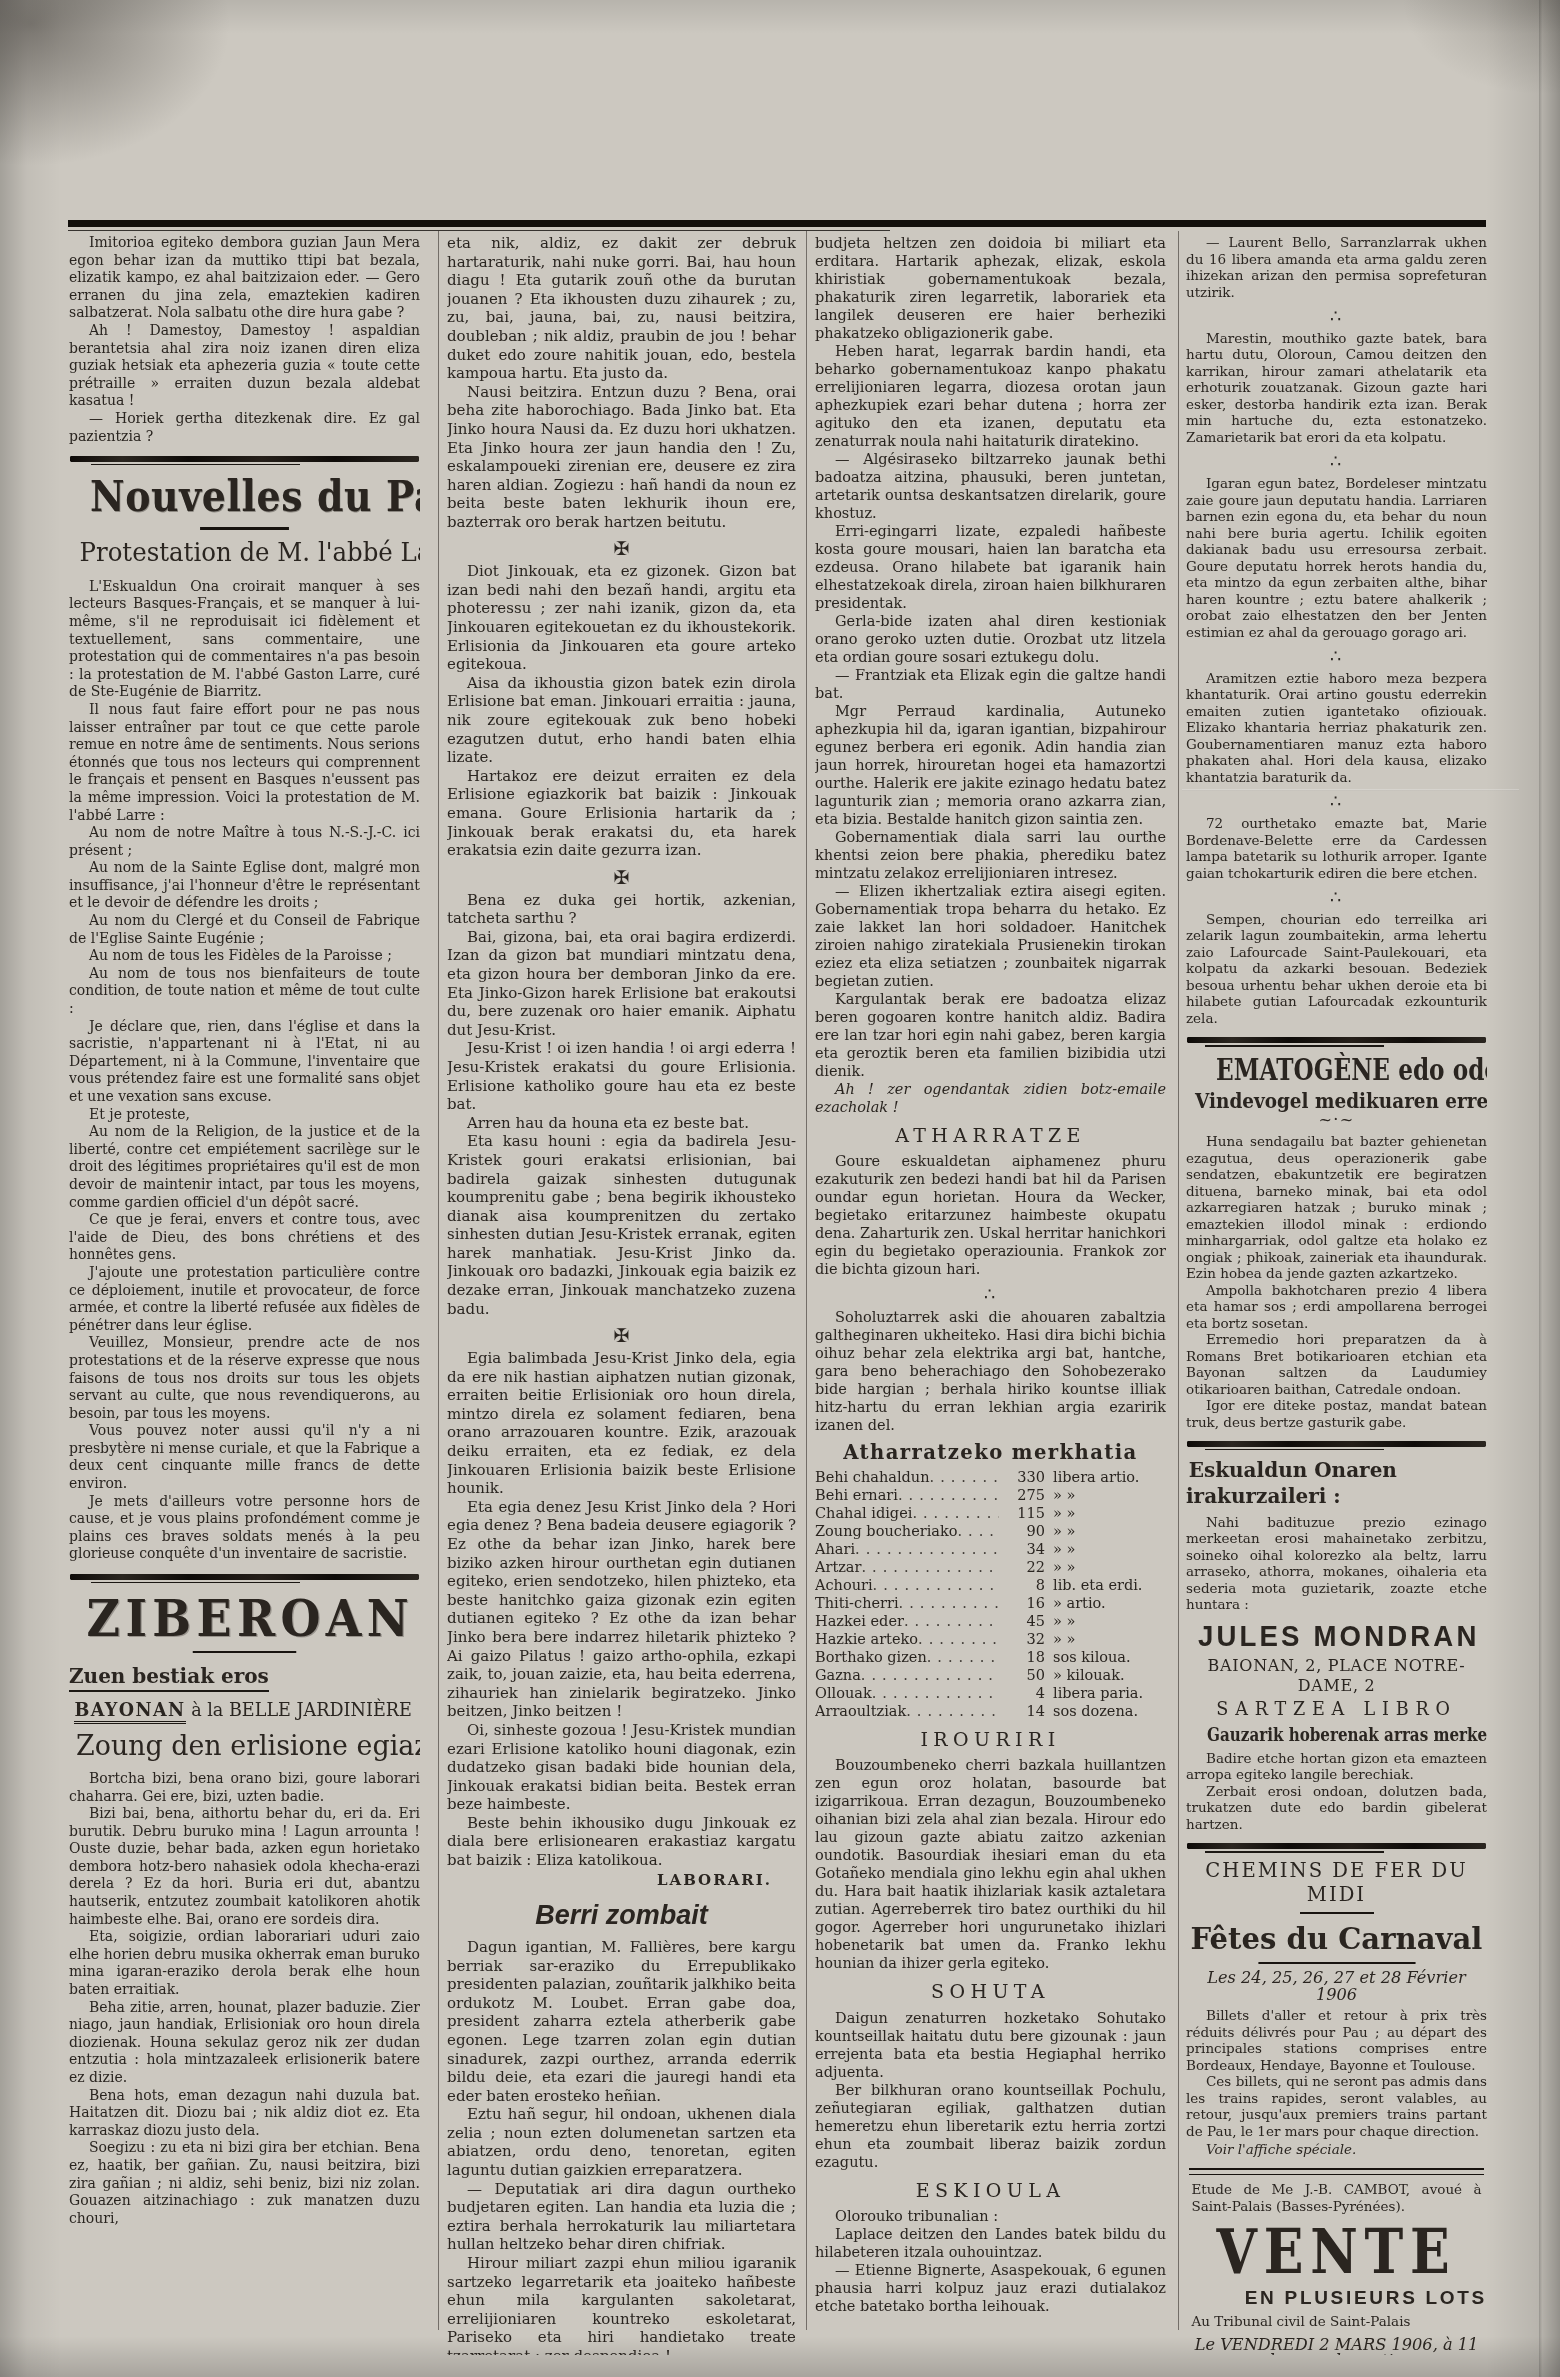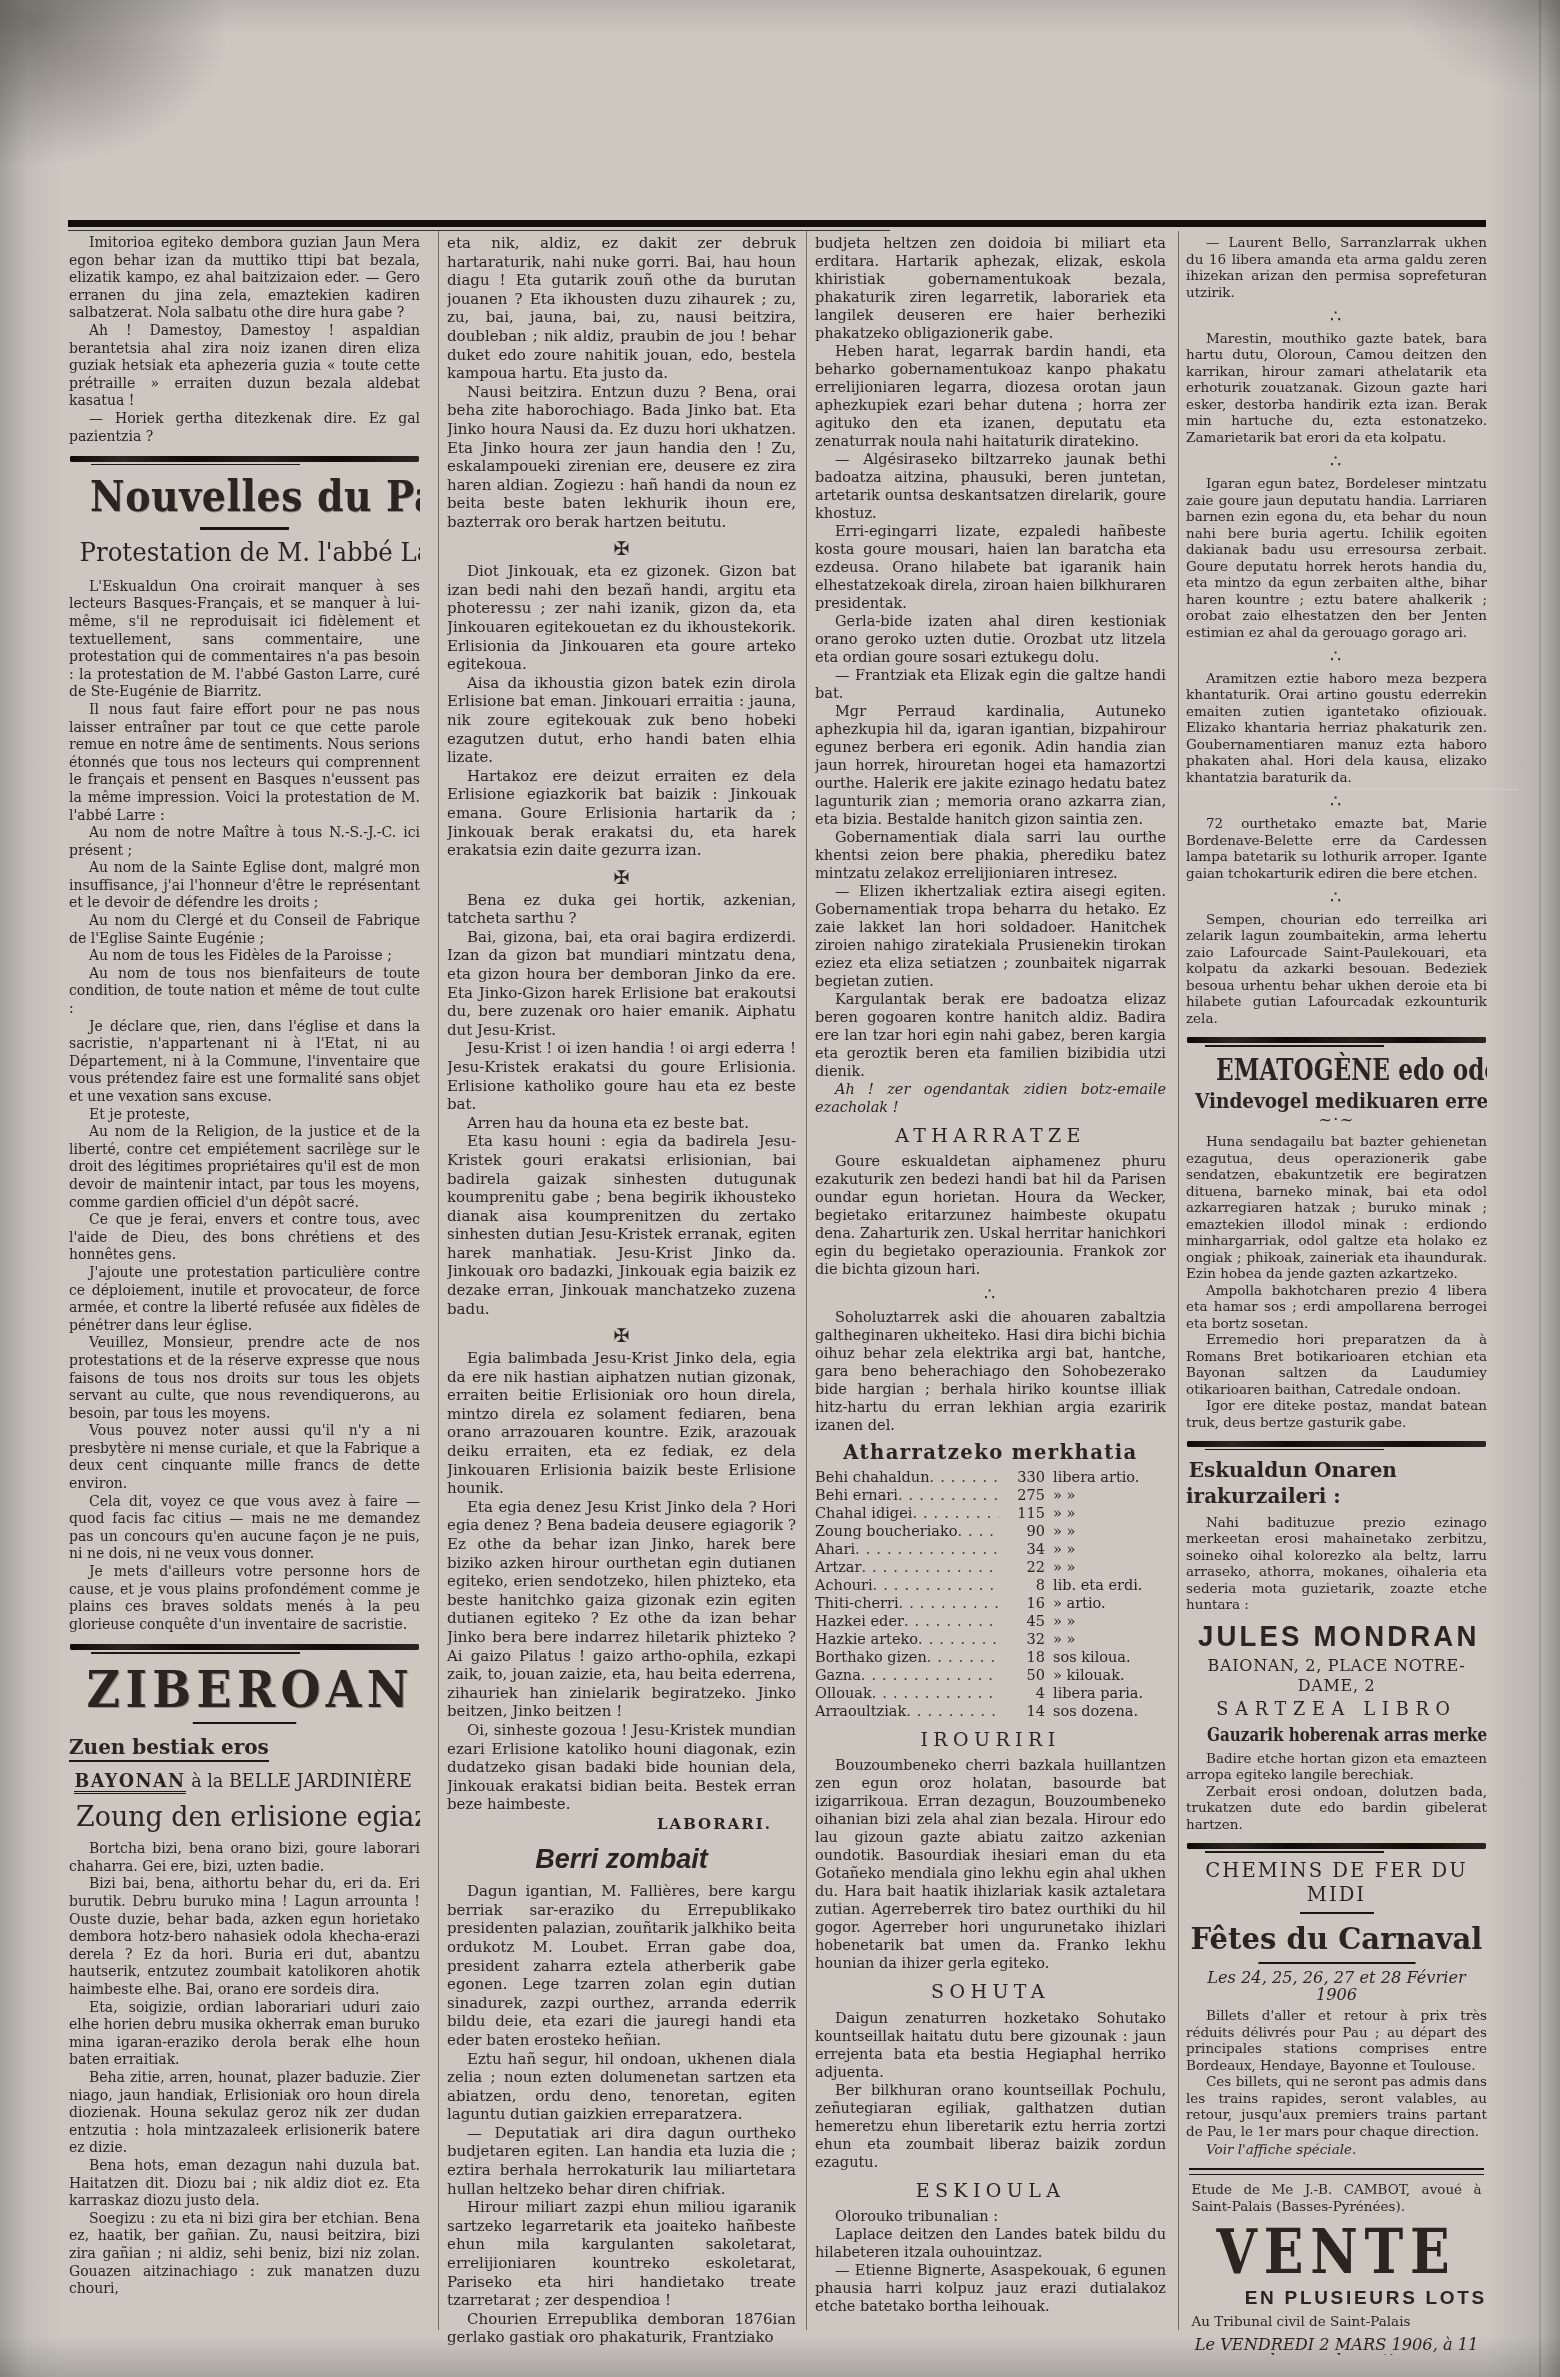--- a/index.html
+++ b/index.html
@@ -118,21 +118,20 @@
         <div class="p">Au nom du Clergé et du Conseil de Fabrique de l'Eglise Sainte Eugénie ;</div>
         <div class="p">Au nom de tous les Fidèles de la Paroisse ;</div>
         <div class="p">Au nom de tous nos bienfaiteurs de toute condition, de toute nation et même de tout culte :</div>
         <div class="p">Je déclare que, rien, dans l'église et dans la sacristie, n'appartenant ni à l'Etat, ni au Département, ni à la Commune, l'inventaire que vous prétendez faire est une formalité sans objet et une vexation sans excuse.</div>
         <div class="p">Et je proteste,</div>
         <div class="p">Au nom de la Religion, de la justice et de la liberté, contre cet empiétement sacrilège sur le droit des légitimes propriétaires qu'il est de mon devoir de maintenir intact, par tous les moyens, comme gardien officiel d'un dépôt sacré.</div>
         <div class="p">Ce que je ferai, envers et contre tous, avec l'aide de Dieu, des bons chrétiens et des honnêtes gens.</div>
         <div class="p">J'ajoute une protestation particulière contre ce déploiement, inutile et provocateur, de force armée, et contre la liberté refusée aux fidèles de pénétrer dans leur église.</div>
         <div class="p">Veuillez, Monsieur, prendre acte de nos protestations et de la réserve expresse que nous faisons de tous nos droits sur tous les objets servant au culte, que nous revendiquerons, au besoin, par tous les moyens.</div>
         <div class="p">Vous pouvez noter aussi qu'il n'y a ni presbytère ni mense curiale, et que la Fabrique a deux cent cinquante mille francs de dette environ.</div>
-        <div class="p">Cela dit, voyez ce que vous avez à faire — quod facis fac citius — mais ne me demandez pas un concours qu'en aucune façon je ne puis, ni ne dois, ni ne veux vous donner.</div>
         <div class="p">Je mets d'ailleurs votre personne hors de cause, et je vous plains profondément comme je plains ces braves soldats menés à la peu glorieuse conquête d'un inventaire de sacristie.</div>
         <div class="rule-thick"></div>
         <div class="h-ziberoan">ZIBEROAN</div>
         <div class="h-zuen">Zuen bestiak eros</div>
         <div class="h-bayonan"><span class="bayonan-b">BAYONAN</span> <span class="bayonan-r">à la BELLE JARDINIÈRE</span> </div>
         <div class="h-zoung">Zoung den erlisione egiazkoua</div>
         <div class="p">Bortcha bizi, bena orano bizi, goure laborari chaharra. Gei ere, bizi, uzten badie.</div>
         <div class="p">Bizi bai, bena, aithortu behar du, eri da. Eri burutik. Debru buruko mina ! Lagun arrounta ! Ouste duzie, behar bada, azken egun horietako dembora hotz-bero nahasiek odola khecha-erazi derela ? Ez da hori. Buria eri dut, abantzu hautserik, entzutez zoumbait katolikoren ahotik haimbeste elhe. Bai, orano ere sordeis dira.</div>
         <div class="p">Eta, soigizie, ordian laborariari uduri zaio elhe horien debru musika okherrak eman buruko mina igaran-eraziko derola berak elhe houn baten erraitiak.</div>
         <div class="p">Beha zitie, arren, hounat, plazer baduzie. Zier niago, jaun handiak, Erlisioniak oro houn direla diozienak. Houna sekulaz geroz nik zer dudan entzutia : hola mintzazaleek erlisionerik batere ez dizie.</div>
@@ -149,20 +148,21 @@
         <div class="sep-cross">✠</div>
         <div class="p">Bena ez duka gei hortik, azkenian, tatcheta sarthu ?</div>
         <div class="p">Bai, gizona, bai, eta orai bagira erdizerdi. Izan da gizon bat mundiari mintzatu dena, eta gizon houra ber demboran Jinko da ere. Eta Jinko-Gizon harek Erlisione bat erakoutsi du, bere zuzenak oro haier emanik. Aiphatu dut Jesu-Krist.</div>
         <div class="p">Jesu-Krist ! oi izen handia ! oi argi ederra ! Jesu-Kristek erakatsi du goure Erlisionia. Erlisione katholiko goure hau eta ez beste bat.</div>
         <div class="p">Arren hau da houna eta ez beste bat.</div>
         <div class="p">Eta kasu houni : egia da badirela Jesu-Kristek gouri erakatsi erlisionian, bai badirela gaizak sinhesten dutugunak koumprenitu gabe ; bena begirik ikhousteko dianak aisa koumprenitzen du zertako sinhesten dutian Jesu-Kristek erranak, egiten harek manhatiak. Jesu-Krist Jinko da. Jinkouak oro badazki, Jinkouak egia baizik ez dezake erran, Jinkouak manchatzeko zuzena badu.</div>
         <div class="sep-cross">✠</div>
         <div class="p">Egia balimbada Jesu-Krist Jinko dela, egia da ere nik hastian aiphatzen nutian gizonak, erraiten beitie Erlisioniak oro houn direla, mintzo direla ez solament fediaren, bena orano arrazouaren kountre. Ezik, arazouak deiku erraiten, eta ez fediak, ez dela Jinkouaren Erlisionia baizik beste Erlisione hounik.</div>
         <div class="p">Eta egia denez Jesu Krist Jinko dela ? Hori egia denez ? Bena badeia deusere egiagorik ? Ez othe da behar izan Jinko, harek bere biziko azken hirour ourthetan egin dutianen egiteko, erien sendotzeko, hilen phizteko, eta beste hanitchko gaiza gizonak ezin egiten dutianen egiteko ? Ez othe da izan behar Jinko bera bere indarrez hiletarik phizteko ? Ai gaizo Pilatus ! gaizo artho-ophila, ezkapi zaik, to, jouan zaizie, eta, hau beita ederrena, zihauriek han zinielarik begiratzeko. Jinko beitzen, Jinko beitzen !</div>
         <div class="p">Oi, sinheste gozoua ! Jesu-Kristek mundian ezari Erlisione katoliko houni diagonak, ezin dudatzeko gisan badaki bide hounian dela, Jinkouak erakatsi bidian beita. Bestek erran beze haimbeste.</div>
+        <div class="p">Beste behin ikhousiko dugu Jinkouak ez diala bere erlisionearen erakastiaz kargatu bat baizik : Eliza katolikoua.</div>
         <div class="sig">LABORARI.</div>
         <div class="h-berri">Berri zombait</div>
         <div class="p">Dagun igantian, M. Fallières, bere kargu berriak sar-eraziko du Errepublikako presidenten palazian, zouñtarik jalkhiko beita ordukotz M. Loubet. Erran gabe doa, president zaharra eztela atherberik gabe egonen. Lege tzarren zolan egin dutian sinadurek, zazpi ourthez, arranda ederrik bildu deie, eta ezari die jauregi handi eta eder baten erosteko heñian.</div>
         <div class="p">Eztu hañ segur, hil ondoan, ukhenen diala zelia ; noun ezten dolumenetan sartzen eta abiatzen, ordu deno, tenoretan, egiten laguntu dutian gaizkien erreparatzera.</div>
         <div class="p">— Deputatiak ari dira dagun ourtheko budjetaren egiten. Lan handia eta luzia die ; eztira berhala herrokaturik lau miliartetara hullan heltzeko behar diren chifriak.</div>
         <div class="p">Hirour miliart zazpi ehun miliou igaranik sartzeko legarretarik eta joaiteko hañbeste ehun mila kargulanten sakoletarat, errelijioniaren kountreko eskoletarat, Pariseko eta hiri handietako treate tzarretarat ; zer despendioa !</div>
         <div class="p">Chourien Errepublika demboran 1876ian gerlako gastiak oro phakaturik, Frantziako</div>
       </div>
       <div class="col col-3">
         <div class="p-cont">budjeta heltzen zen doidoia bi miliart eta erditara. Hartarik aphezak, elizak, eskola khiristiak gobernamentukoak bezala, phakaturik ziren legarretik, laborariek eta langilek deuseren ere haier berheziki phakatzeko obligazionerik gabe.</div>

